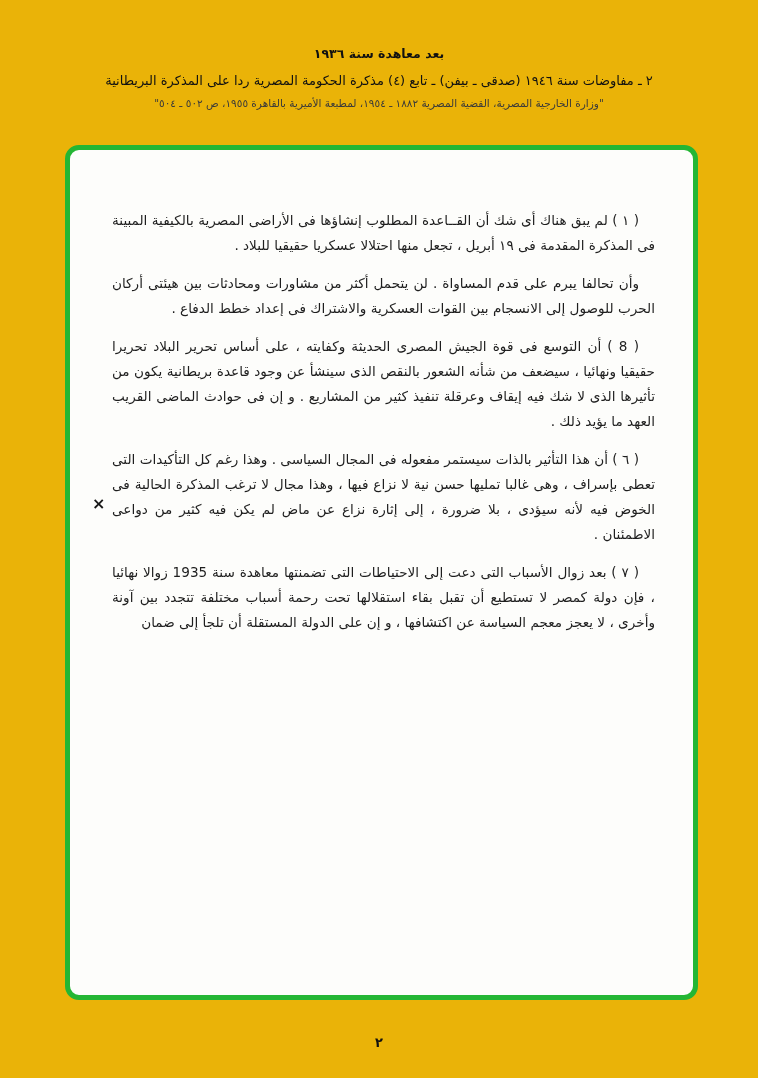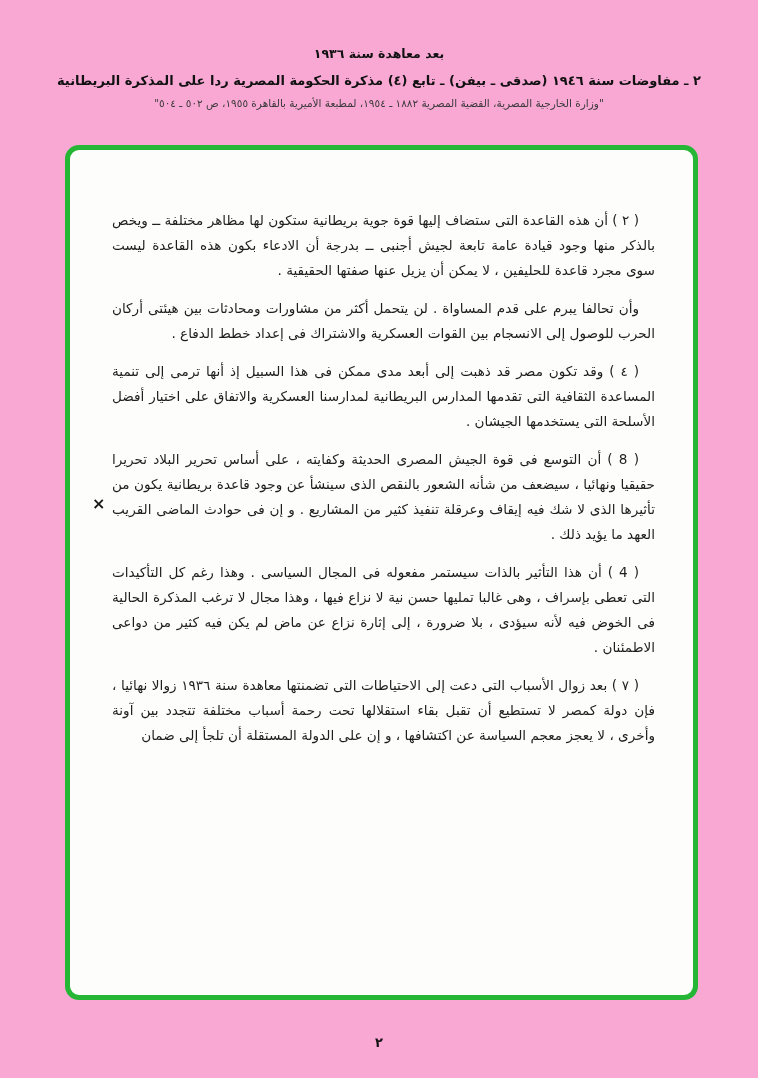--- a/index.html
+++ b/index.html
@@ -4,21 +4,21 @@
 <style>
   html, body {
     margin: 0;
     padding: 0;
     background: #ffffff;
   }
   .page {
     position: relative;
     width: 758px;
     height: 1078px;
-    background: #f9a8d4;
+    background: #eab308;
     font-family: "DejaVu Sans", sans-serif;
     overflow: hidden;
     color: #1b1b1b;
   }
   .header {
     position: absolute;
     top: 46px;
     left: 0;
     right: 0;
     text-align: center;
@@ -26,21 +26,21 @@
   }
   .header .line1 {
     font-size: 12.5px;
     font-weight: bold;
     letter-spacing: 1px;
     margin-bottom: 11px;
     color: #111;
   }
   .header .line2 {
     font-size: 13px;
-    font-weight: bold;
+    font-weight: normal;
     margin-bottom: 9px;
     color: #111;
     padding: 0 20px;
     margin-top: 12px;
   }
   .header .line3 {
     font-size: 10.5px;
     color: #3a3a3a;
   }
   .frame {
@@ -96,24 +96,23 @@
 
   <div class="header">
     <div class="line1">بعد معاهدة سنة ١٩٣٦</div>
     <div class="line2">٢ ـ مفاوضات سنة ١٩٤٦ (صدقى ـ بيفن) ـ تابع (٤) مذكرة الحكومة المصرية ردا على المذكرة البريطانية</div>
     <div class="line3">"وزارة الخارجية المصرية، القضية المصرية ١٨٨٢ ـ ١٩٥٤، لمطبعة الأميرية بالقاهرة ١٩٥٥، ص ٥٠٢ ـ ٥٠٤"</div>
   </div>
 
   <div class="frame">
     <div class="xmark">×</div>
     <div class="content">
-      <p class="para">( ٢ ) أن هذه القاعدة التى ستضاف إليها قوة جوية بريطانية ستكون لها مظاهر مختلفة ــ ويخص بالذكر منها وجود قيادة عامة تابعة لجيش أجنبى ــ بدرجة أن الادعاء بكون هذه القاعدة ليست سوى مجرد قاعدة للحليفين ، لا يمكن أن يزيل عنها صفتها الحقيقية .</p>
+      <p class="para">( ١ ) لم يبق هناك أى شك أن القــاعدة المطلوب إنشاؤها فى الأراضى المصرية بالكيفية المبينة فى المذكرة المقدمة فى ١٩ أبريل ، تجعل منها احتلالا عسكريا حقيقيا للبلاد .</p>
       <p class="para">وأن تحالفا يبرم على قدم المساواة . لن يتحمل أكثر من مشاورات ومحادثات بين هيئتى أركان الحرب للوصول إلى الانسجام بين القوات العسكرية والاشتراك فى إعداد خطط الدفاع .</p>
-      <p class="para">( ٤ ) وقد تكون مصر قد ذهبت إلى أبعد مدى ممكن فى هذا السبيل إذ أنها ترمى إلى تنمية المساعدة الثقافية التى تقدمها المدارس البريطانية لمدارسنا العسكرية والاتفاق على اختيار أفضل الأسلحة التى يستخدمها الجيشان .</p>
       <p class="para">( 8 ) أن التوسع فى قوة الجيش المصرى الحديثة وكفايته ، على أساس تحرير البلاد تحريرا حقيقيا ونهائيا ، سيضعف من شأنه الشعور بالنقص الذى سينشأ عن وجود قاعدة بريطانية يكون من تأثيرها الذى لا شك فيه إيقاف وعرقلة تنفيذ كثير من المشاريع . و إن فى حوادث الماضى القريب العهد ما يؤيد ذلك .</p>
-      <p class="para">( 4 ) أن هذا التأثير بالذات سيستمر مفعوله فى المجال السياسى . وهذا رغم كل التأكيدات التى تعطى بإسراف ، وهى غالبا تمليها حسن نية لا نزاع فيها ، وهذا مجال لا ترغب المذكرة الحالية فى الخوض فيه لأنه سيؤدى ، بلا ضرورة ، إلى إثارة نزاع عن ماض لم يكن فيه كثير من دواعى الاطمئنان .</p>
-      <p class="para">( ٧ ) بعد زوال الأسباب التى دعت إلى الاحتياطات التى تضمنتها معاهدة سنة ١٩٣٦ زوالا نهائيا ، فإن دولة كمصر لا تستطيع أن تقبل بقاء استقلالها تحت رحمة أسباب مختلفة تتجدد بين آونة وأخرى ، لا يعجز معجم السياسة عن اكتشافها ، و إن على الدولة المستقلة أن تلجأ إلى ضمان</p>
+      <p class="para">( ٦ ) أن هذا التأثير بالذات سيستمر مفعوله فى المجال السياسى . وهذا رغم كل التأكيدات التى تعطى بإسراف ، وهى غالبا تمليها حسن نية لا نزاع فيها ، وهذا مجال لا ترغب المذكرة الحالية فى الخوض فيه لأنه سيؤدى ، بلا ضرورة ، إلى إثارة نزاع عن ماض لم يكن فيه كثير من دواعى الاطمئنان .</p>
+      <p class="para">( ٧ ) بعد زوال الأسباب التى دعت إلى الاحتياطات التى تضمنتها معاهدة سنة 1935 زوالا نهائيا ، فإن دولة كمصر لا تستطيع أن تقبل بقاء استقلالها تحت رحمة أسباب مختلفة تتجدد بين آونة وأخرى ، لا يعجز معجم السياسة عن اكتشافها ، و إن على الدولة المستقلة أن تلجأ إلى ضمان</p>
     </div>
   </div>
 
   <div class="page-num">٢</div>
 
 </div>
 
 </body></html>

